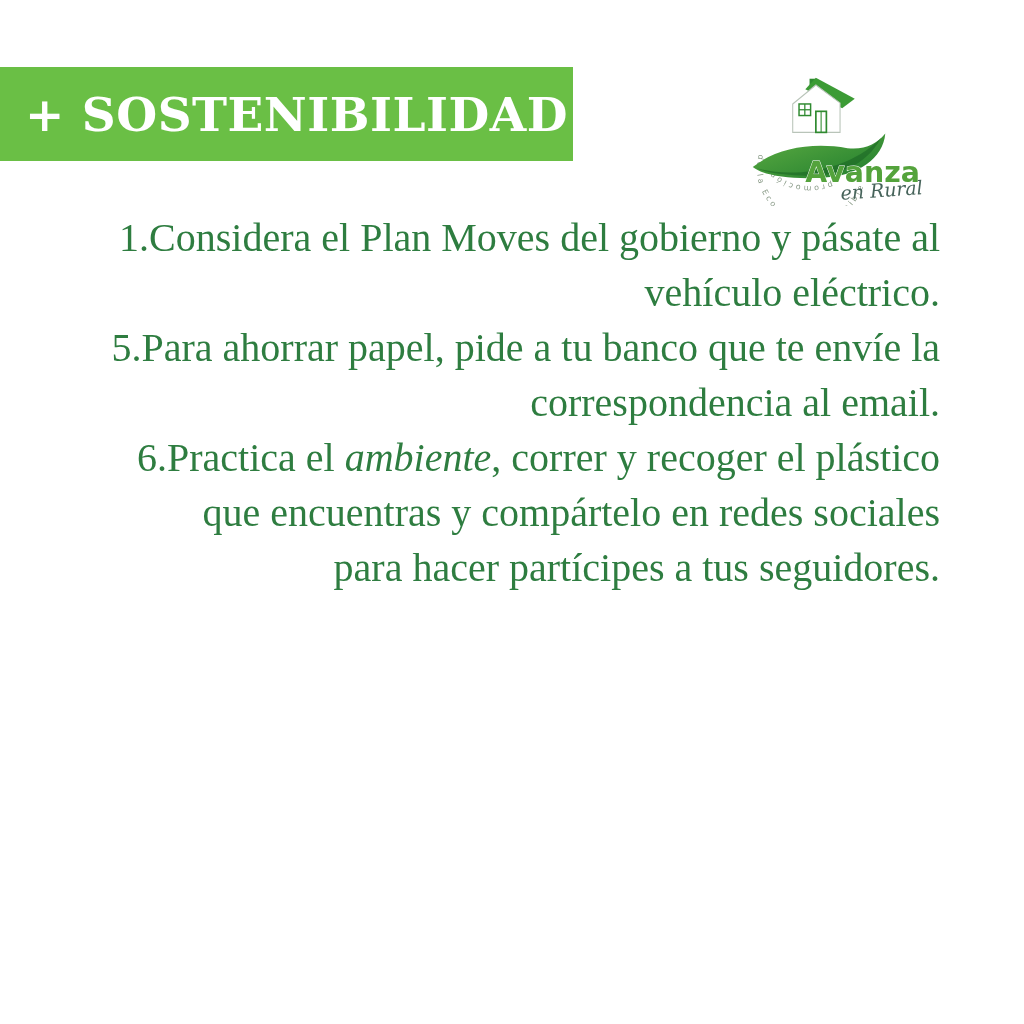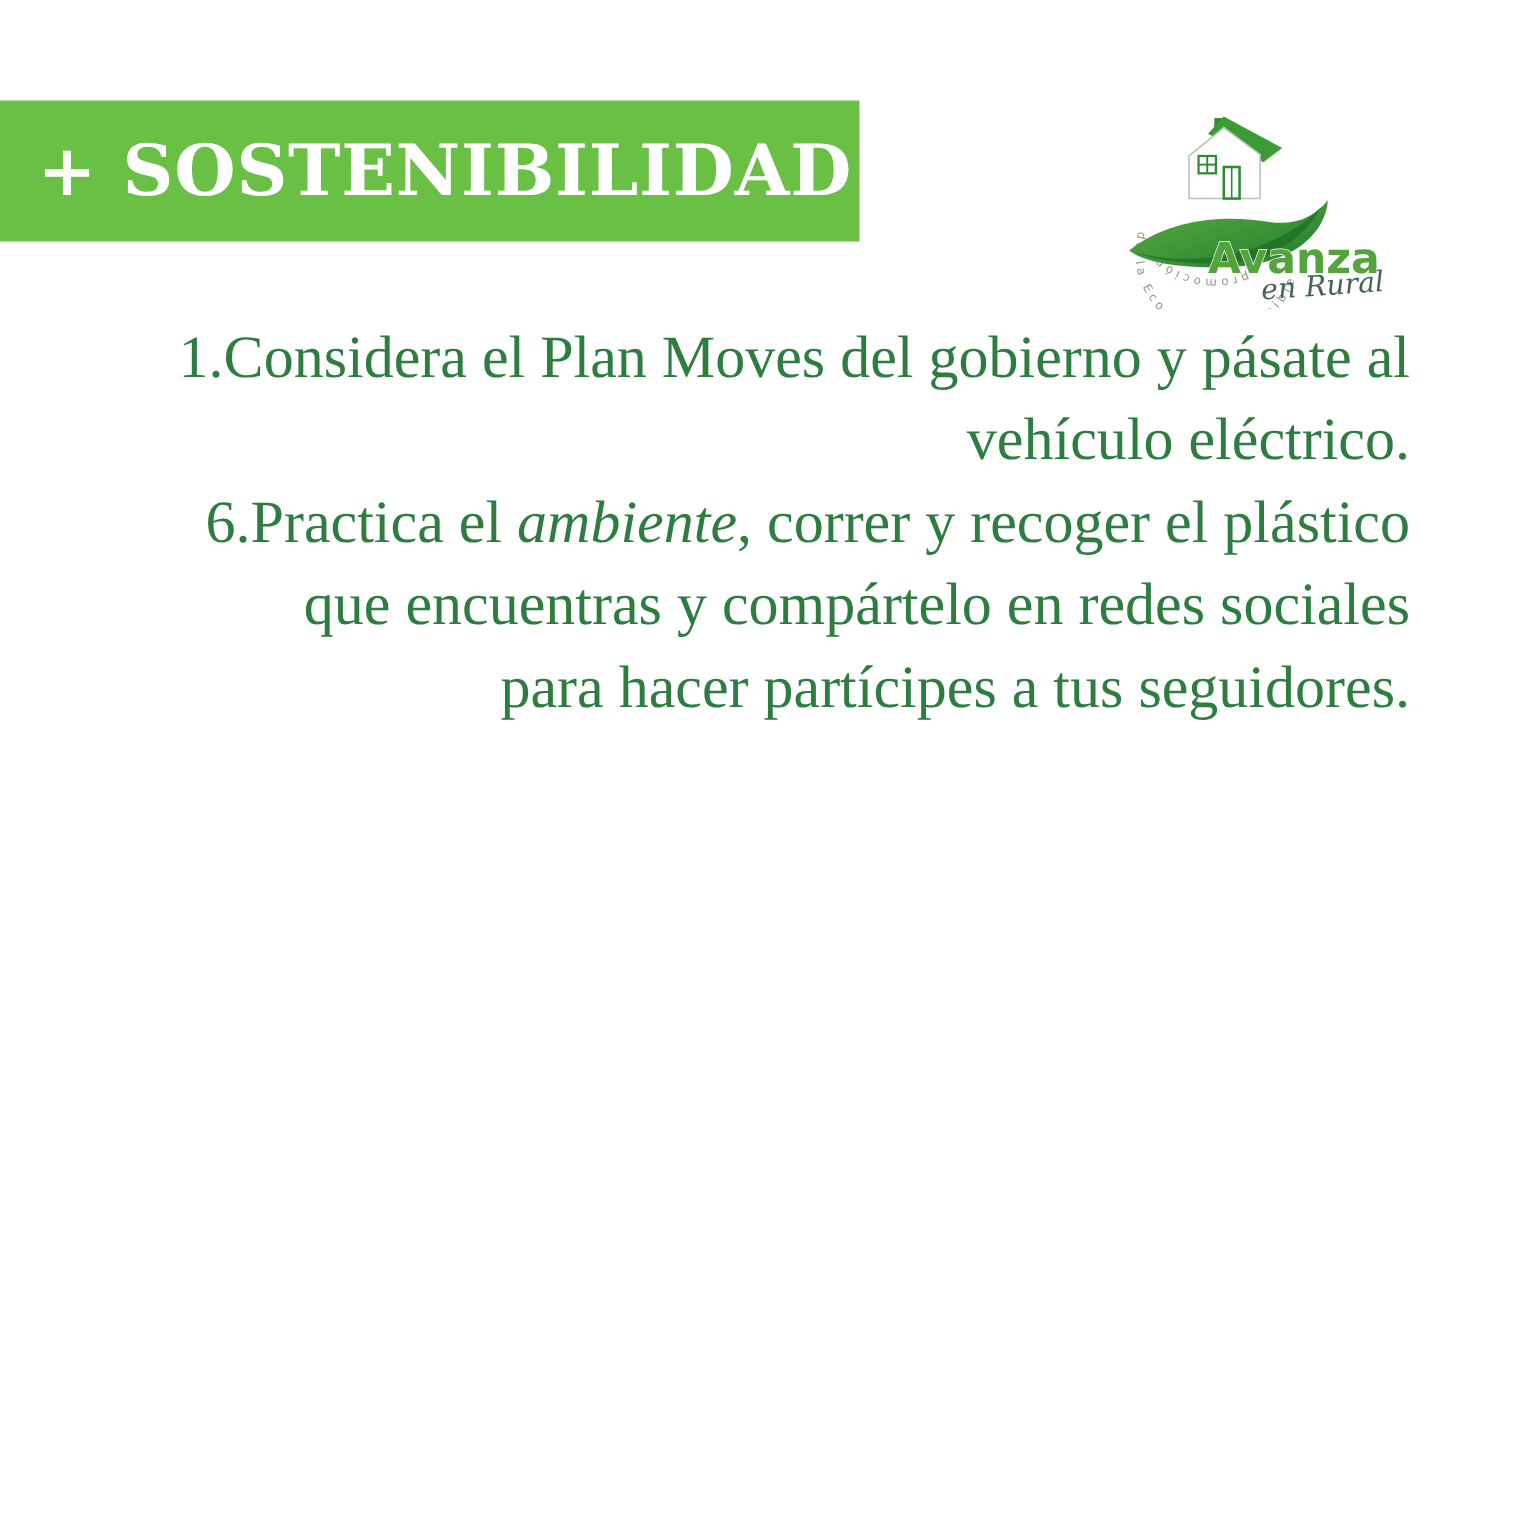--- a/index.html
+++ b/index.html
@@ -117,16 +117,17 @@
       <rect x="40" y="37" width="10" height="20" fill="#ffffff" stroke="#2f8a30" stroke-width="1.6"></rect>
       <line x1="45" y1="37" x2="45" y2="57" stroke="#2f8a30" stroke-width="1"></line>
     </g>
 
     <text class="brand-name" x="58" y="112">Avanza</text>
     <text class="brand-tagline" x="92" y="129" transform="rotate(-4 92 129)">en Rural</text>
   </svg>
 
   <ol class="tips">
       <li><span class="num">1.</span>Considera el Plan Moves del gobierno y pásate al vehículo eléctrico.</li>
+      <li><span class="num">5.</span>Para ahorrar papel, pide a tu banco que te envíe la correspondencia al email.</li>
       <li><span class="num">6.</span>Practica el <em>ambiente</em>, correr y recoger el plástico que encuentras y compártelo en redes sociales para hacer partícipes a tus seguidores.</li>
     </ol>
 
 </div>
 
 </body></html>

